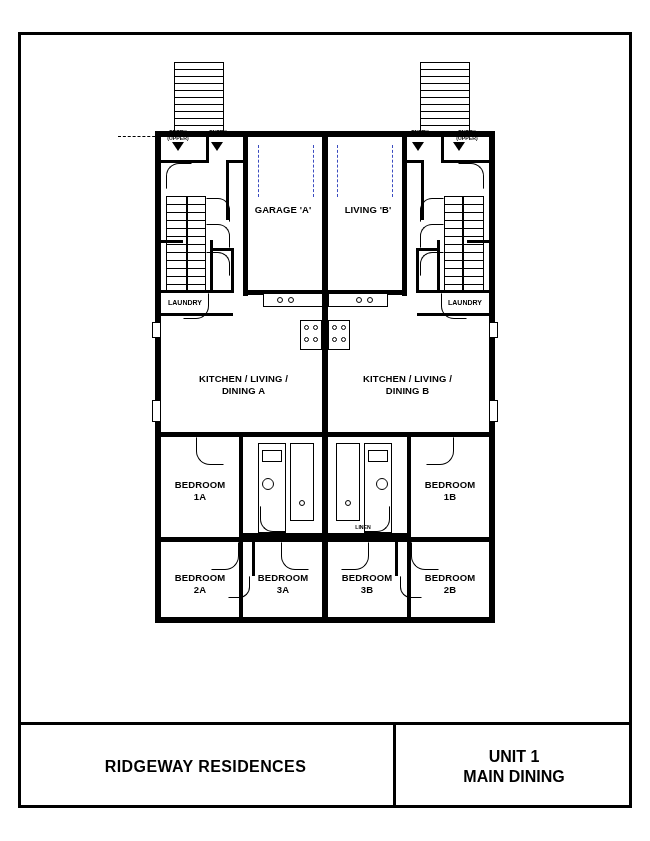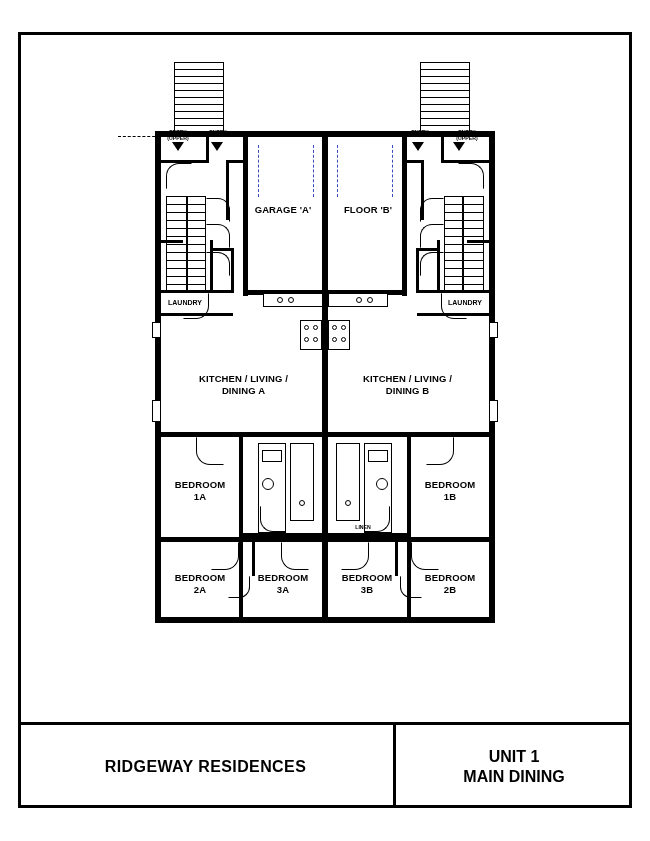--- a/index.html
+++ b/index.html
@@ -354,21 +354,21 @@
     <div class="arrow-down" style="left:453px; top:142px;"></div>
 
     <div class="tiny-label" style="left:156px; top:130px; width:44px;">ENTRY
 (UPPER)</div>
     <div class="tiny-label" style="left:198px; top:130px; width:40px;">ENTRY</div>
     <div class="tiny-label" style="left:400px; top:130px; width:40px;">ENTRY</div>
     <div class="tiny-label" style="left:445px; top:130px; width:44px;">ENTRY
 (UPPER)</div>
 
     <div class="room-label" style="left:243px; top:204px; width:80px;">GARAGE 'A'</div>
-    <div class="room-label" style="left:328px; top:204px; width:80px;">FLOOR 'B'</div>
+    <div class="room-label" style="left:328px; top:204px; width:80px;">LIVING 'B'</div>
 
     <div class="small-label" style="left:157px; top:299px; width:56px;">LAUNDRY</div>
     <div class="small-label" style="left:437px; top:299px; width:56px;">LAUNDRY</div>
 
     <div class="room-label" style="left:166px; top:373px; width:155px;">KITCHEN / LIVING /
 DINING A</div>
     <div class="room-label" style="left:330px; top:373px; width:155px;">KITCHEN / LIVING /
 DINING B</div>
 
     <div class="room-label" style="left:161px; top:479px; width:78px;">BEDROOM

